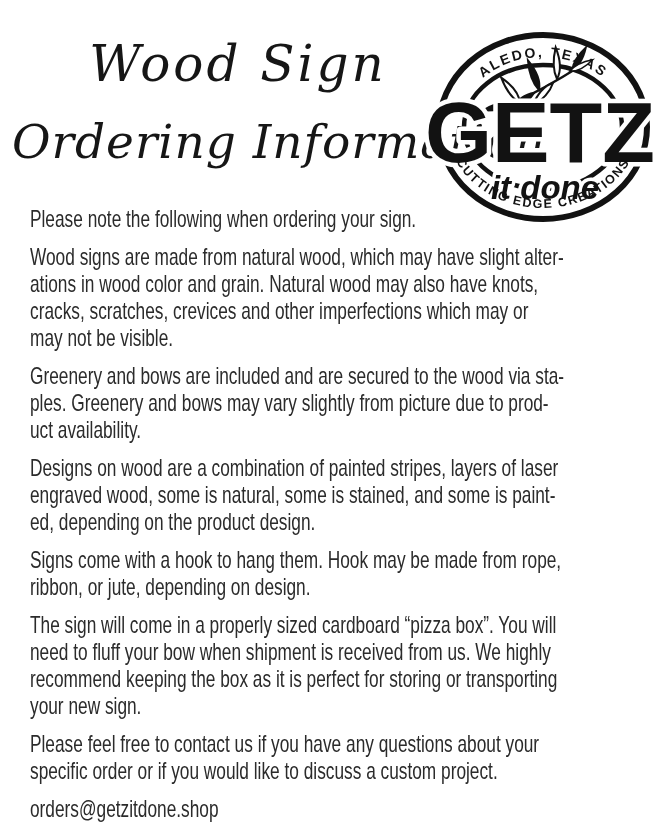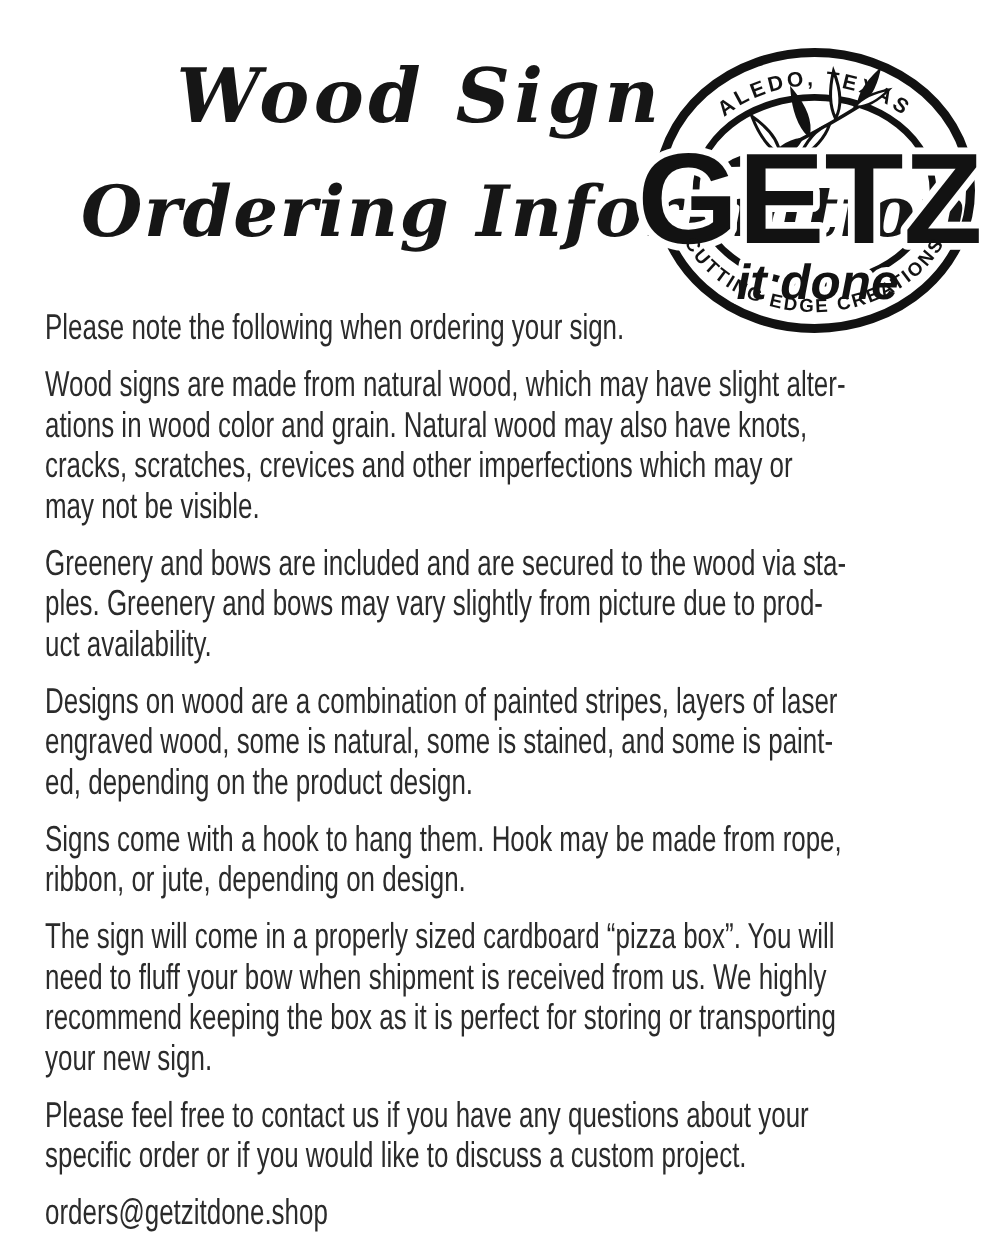--- a/index.html
+++ b/index.html
@@ -19,22 +19,21 @@
   
   .title-block {
     position: absolute;
     left: 12px;
     top: 26px;
     width: 452px;
     text-align: center;
     color: #161616;
     font-family: "DejaVu Serif", serif;
     font-style: italic;
-    font-weight: 700;
-    margin-left: 42px;
+    font-weight: 400;
   }
   .title-line1 {
     font-size: 50px;
     line-height: 76px;
     letter-spacing: 3px;
   }
   .title-line2 {
     font-size: 47px;
     line-height: 80px;
     letter-spacing: 1px;

